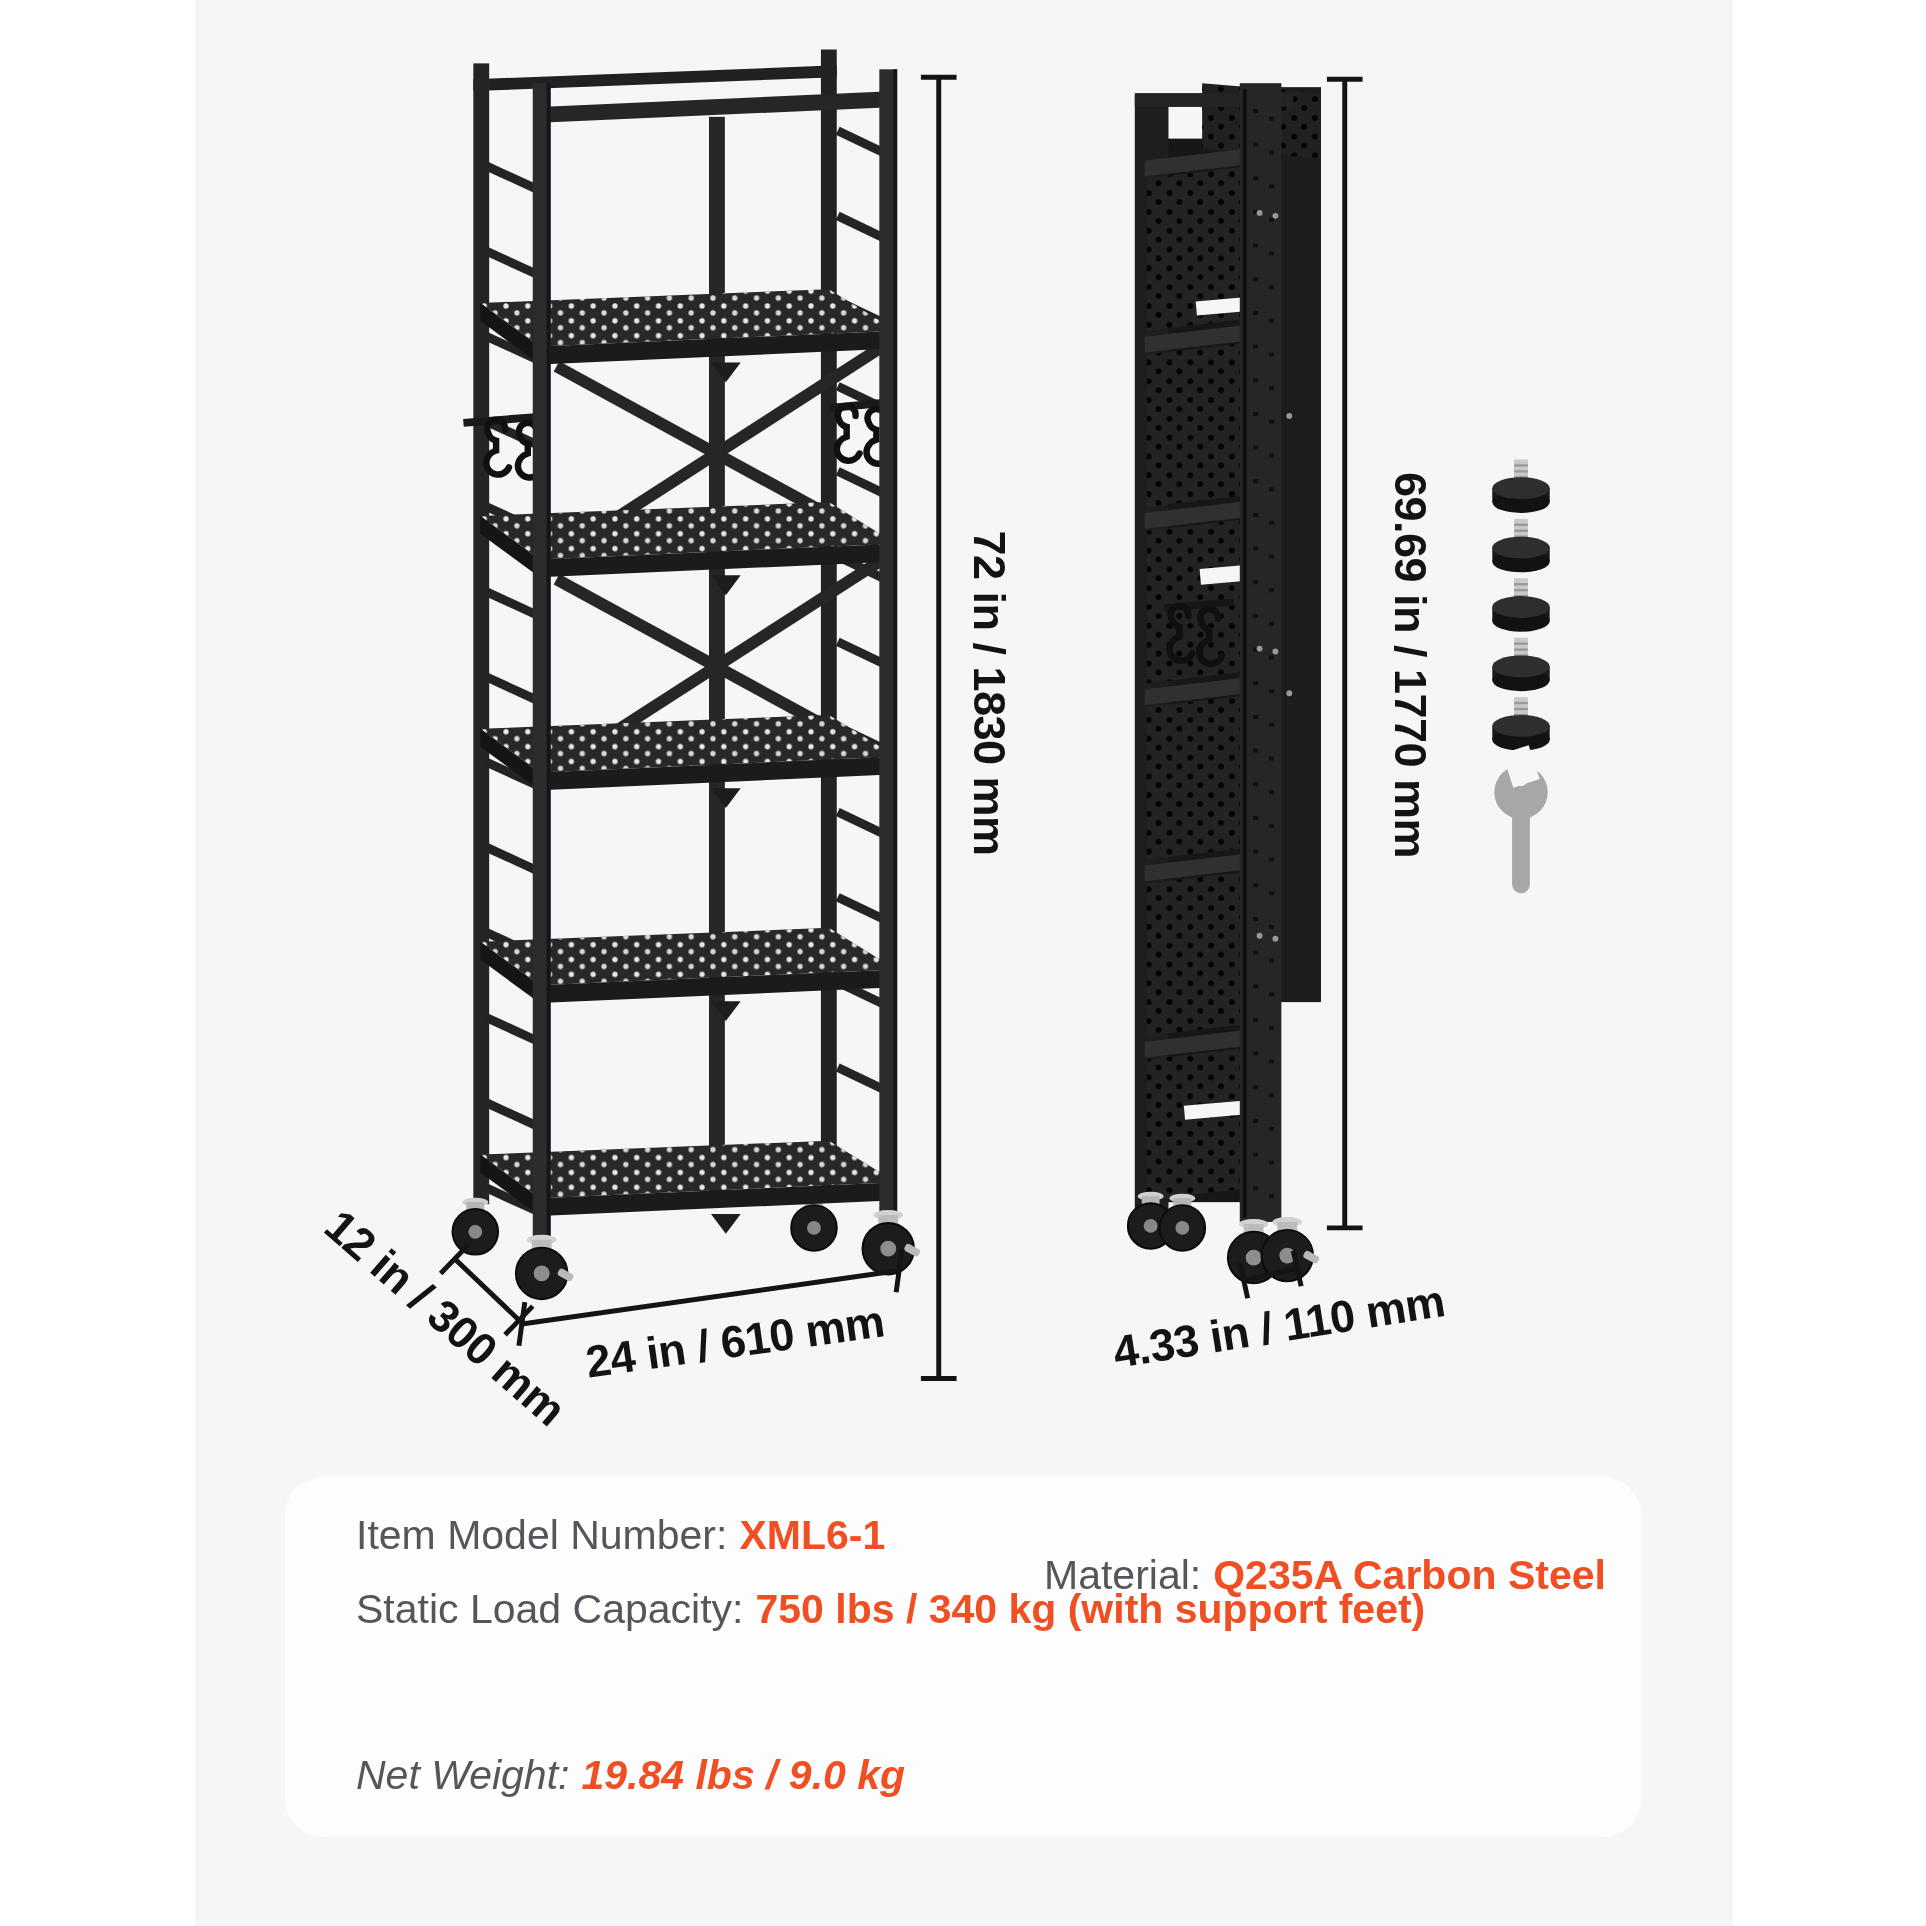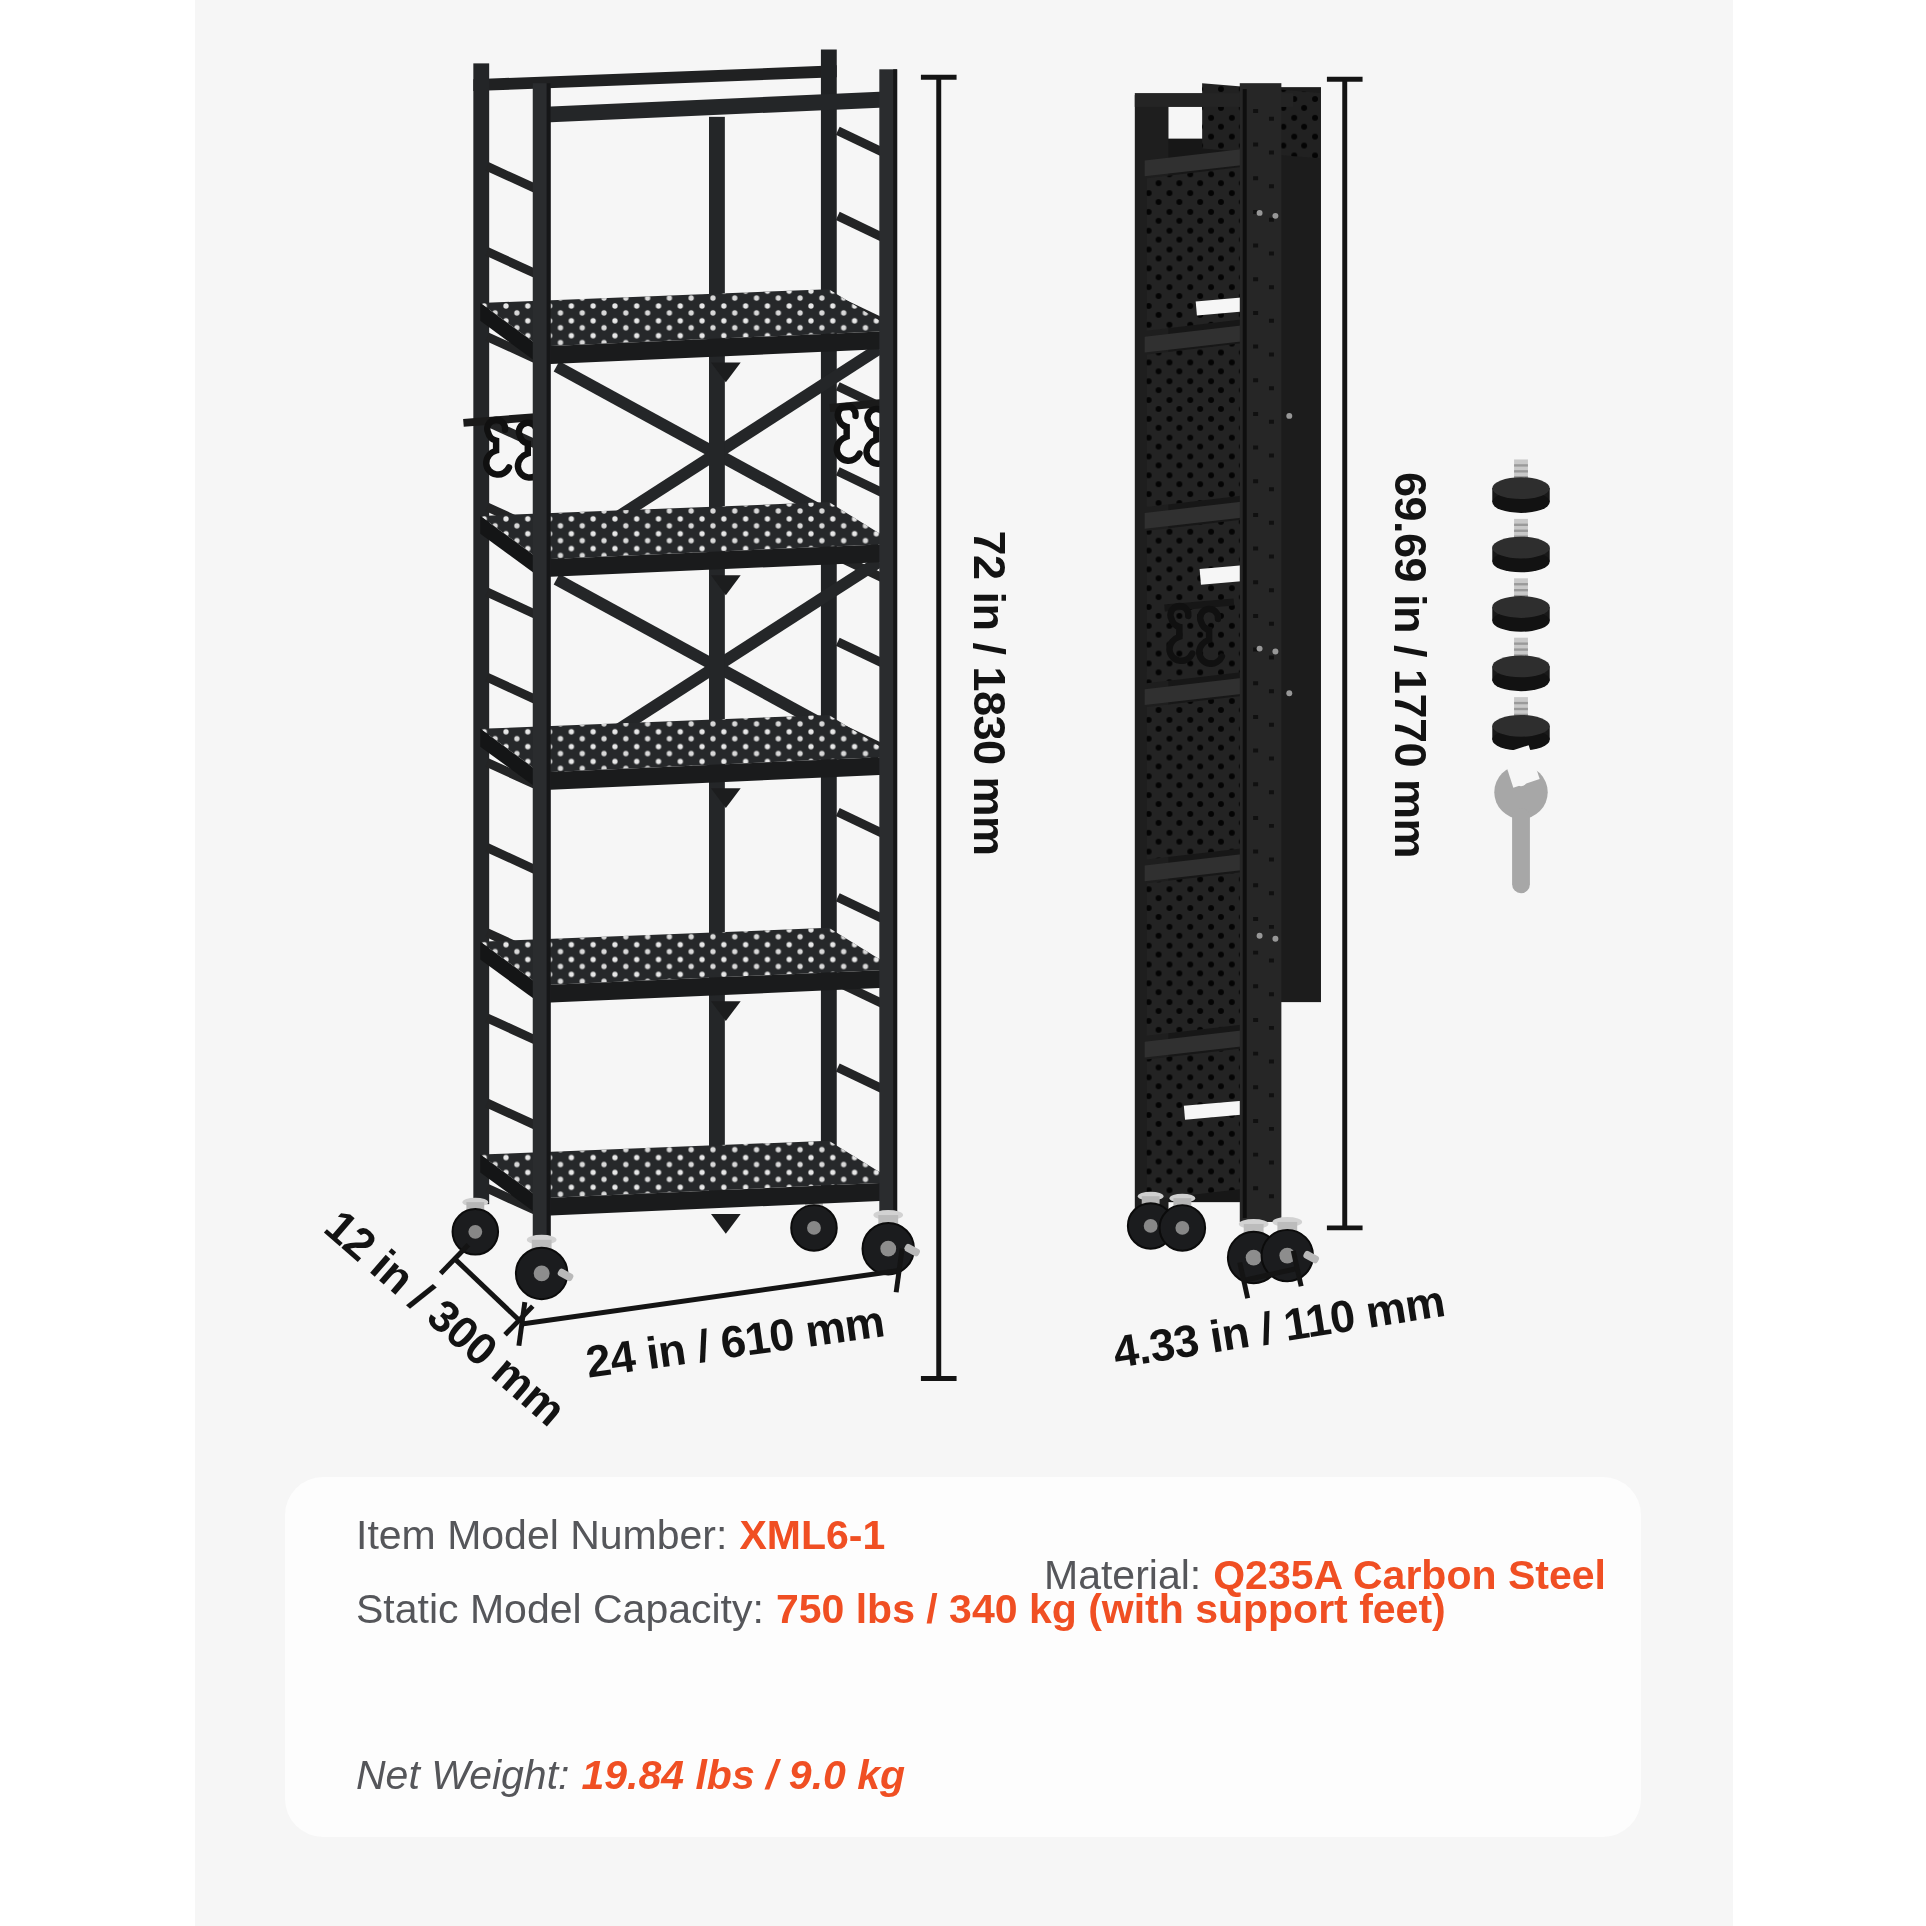--- a/index.html
+++ b/index.html
@@ -254,20 +254,20 @@
   <div class="dim-label" style="left:1279px;top:1327px;transform:translate(-50%,-50%) rotate(-9deg);">4.33 in / 110 mm</div>
 
   <section class="spec-panel">
     <div class="spec-row" style="top:35px;">
       <span class="spec-label">Item Model Number:</span><span class="spec-value">XML6-1</span>
     </div>
     <div class="spec-row col2" style="top:35px;margin-top:40px;">
       <span class="spec-label">Material:</span><span class="spec-value">Q235A Carbon Steel</span>
     </div>
     <div class="spec-row" style="top:109px;">
-      <span class="spec-label">Static Model Capacity:</span><span class="spec-value">750 lbs / 340 kg (with support feet)</span>
+      <span class="spec-label">Static Load Capacity:</span><span class="spec-value">750 lbs / 340 kg (with support feet)</span>
     </div>
     <div class="spec-row" style="top:275px;font-style:italic;">
       <span class="spec-label">Net Weight:</span><span class="spec-value">19.84 lbs / 9.0 kg</span>
     </div>
   </section>
 </div>
 
 
 </body></html>

